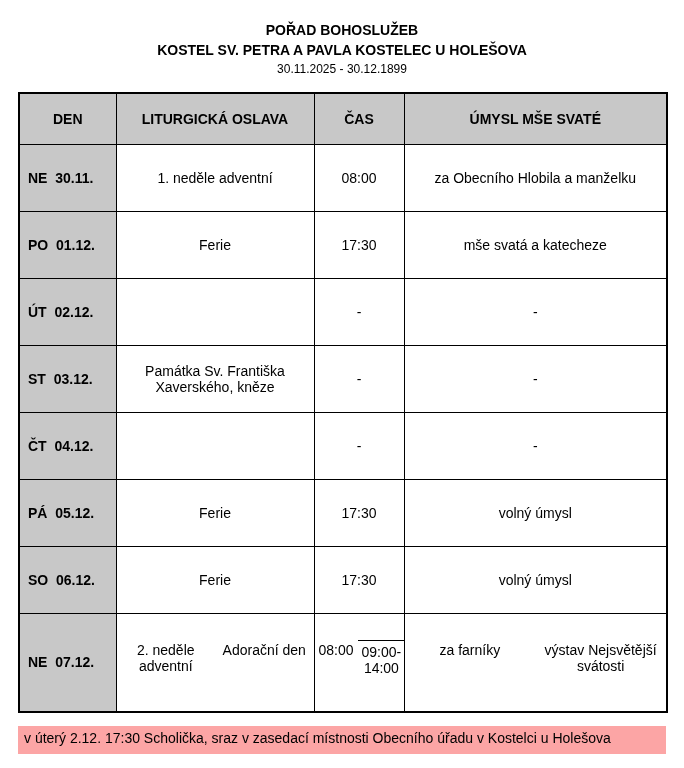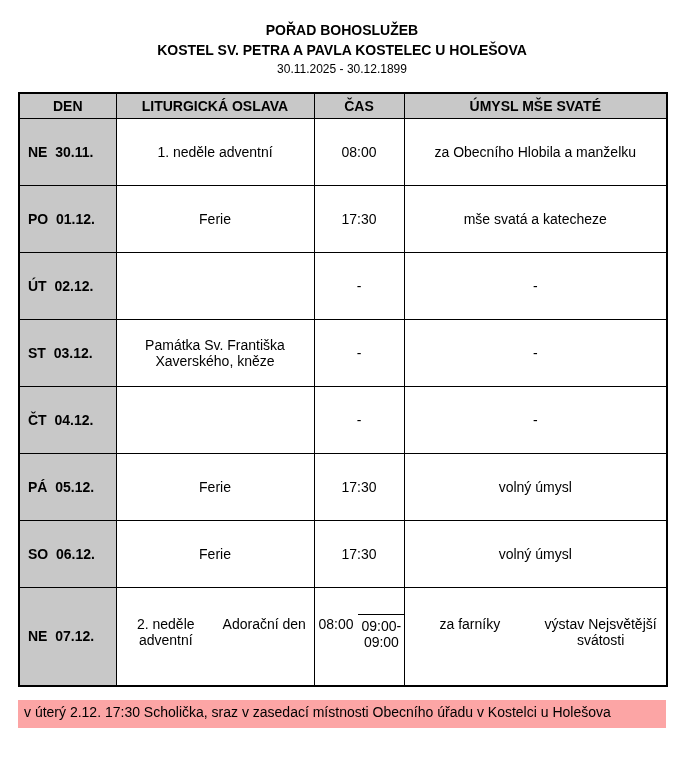--- a/index.html
+++ b/index.html
@@ -38,21 +38,21 @@
   table.schedule td {
     border: 1px solid #000;
     font-size: 14px;
     vertical-align: middle;
   }
   table.schedule th {
     background: #c8c8c8;
     height: 22px;
     font-weight: bold;
     text-align: center;
-    padding: 1px 2px;
+    padding: 14px 2px;
   }
   col.c-den    { width: 97px;  }
   col.c-oslava { width: 198px; }
   col.c-cas    { width: 90px;  }
   col.c-umysl  { width: 263px; }
 
   tbody tr { height: 67px; }
   tbody tr.tall { height: 97px; padding-left: 32px; }
 
   td.day {
@@ -172,21 +172,21 @@
           <td class="day">NE  07.12.</td>
           <td class="stack oslava">
             <div class="inner">
               <div class="line">2. neděle adventní</div>
               <div class="line">Adorační den</div>
             </div>
           </td>
           <td class="stack cas">
             <div class="inner">
               <div class="line">08:00</div>
-              <div class="line topline">09:00-09:00</div>
+              <div class="line topline">09:00-14:00</div>
             </div>
           </td>
           <td class="stack umysl">
             <div class="inner">
               <div class="line">za farníky</div>
               <div class="line">výstav Nejsvětější svátosti</div>
             </div>
           </td>
         </tr>
       </tbody>

